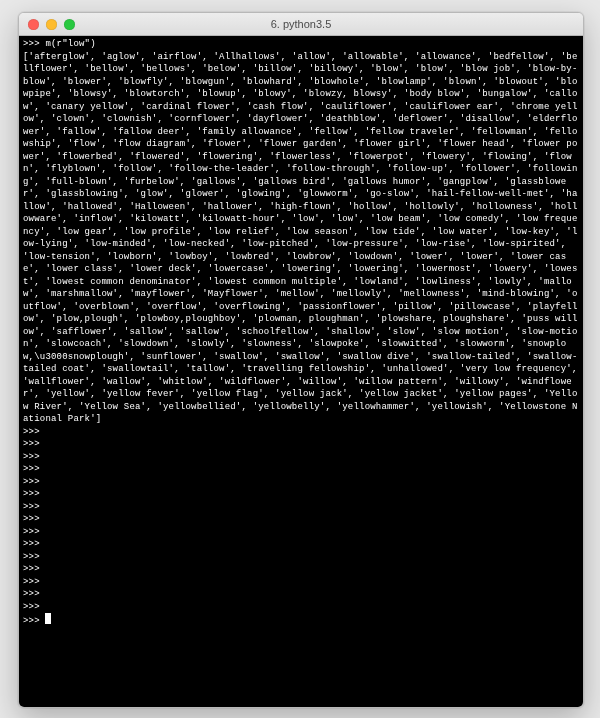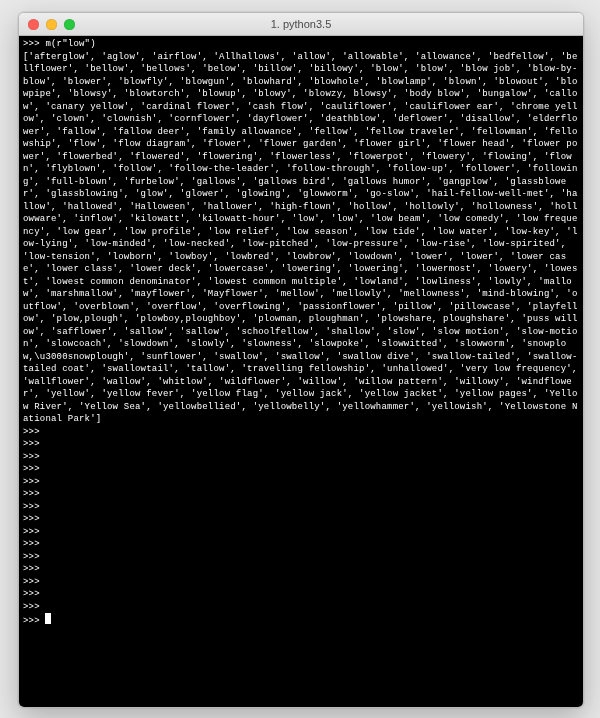--- a/index.html
+++ b/index.html
@@ -84,16 +84,16 @@
 </head>
 <body>
 
 <div class="window">
   <div class="titlebar">
     <div class="traffic">
       <div class="tl-btn close"></div>
       <div class="tl-btn min"></div>
       <div class="tl-btn zoom"></div>
     </div>
-    <div class="title">1. python3.5</div>
+    <div class="title">6. python3.5</div>
   </div>
   <div class="terminal" id="term"><div class="term-line">&gt;&gt;&gt; m(r"low")</div><div class="term-line">['afterglow', 'aglow', 'airflow', 'Allhallows', 'allow', 'allowable', 'allowance', 'bedfellow', 'bellflower', 'bellow', 'bellows', 'below', 'billow', 'billowy', 'blow', 'blow', 'blow job', 'blow-by-blow', 'blower', 'blowfly', 'blowgun', 'blowhard', 'blowhole', 'blowlamp', 'blown', 'blowout', 'blowpipe', 'blowsy', 'blowtorch', 'blowup', 'blowy', 'blowzy, blowsy', 'body blow', 'bungalow', 'callow', 'canary yellow', 'cardinal flower', 'cash flow', 'cauliflower', 'cauliflower ear', 'chrome yellow', 'clown', 'clownish', 'cornflower', 'dayflower', 'deathblow', 'deflower', 'disallow', 'elderflower', 'fallow', 'fallow deer', 'family allowance', 'fellow', 'fellow traveler', 'fellowman', 'fellowship', 'flow', 'flow diagram', 'flower', 'flower garden', 'flower girl', 'flower head', 'flower power', 'flowerbed', 'flowered', 'flowering', 'flowerless', 'flowerpot', 'flowery', 'flowing', 'flown', 'flyblown', 'follow', 'follow-the-leader', 'follow-through', 'follow-up', 'follower', 'following', 'full-blown', 'furbelow', 'gallows', 'gallows bird', 'gallows humor', 'gangplow', 'glassblower', 'glassblowing', 'glow', 'glower', 'glowing', 'glowworm', 'go-slow', 'hail-fellow-well-met', 'hallow', 'hallowed', 'Halloween', 'hallower', 'high-flown', 'hollow', 'hollowly', 'hollowness', 'hollowware', 'inflow', 'kilowatt', 'kilowatt-hour', 'low', 'low', 'low beam', 'low comedy', 'low frequency', 'low gear', 'low profile', 'low relief', 'low season', 'low tide', 'low water', 'low-key', 'low-lying', 'low-minded', 'low-necked', 'low-pitched', 'low-pressure', 'low-rise', 'low-spirited', 'low-tension', 'lowborn', 'lowboy', 'lowbred', 'lowbrow', 'lowdown', 'lower', 'lower', 'lower case', 'lower class', 'lower deck', 'lowercase', 'lowering', 'lowering', 'lowermost', 'lowery', 'lowest', 'lowest common denominator', 'lowest common multiple', 'lowland', 'lowliness', 'lowly', 'mallow', 'marshmallow', 'mayflower', 'Mayflower', 'mellow', 'mellowly', 'mellowness', 'mind-blowing', 'outflow', 'overblown', 'overflow', 'overflowing', 'passionflower', 'pillow', 'pillowcase', 'playfellow', 'plow,plough', 'plowboy,ploughboy', 'plowman, ploughman', 'plowshare, ploughshare', 'puss willow', 'safflower', 'sallow', 'sallow', 'schoolfellow', 'shallow', 'slow', 'slow motion', 'slow-motion', 'slowcoach', 'slowdown', 'slowly', 'slowness', 'slowpoke', 'slowwitted', 'slowworm', 'snowplow,\u3000snowplough', 'sunflower', 'swallow', 'swallow', 'swallow dive', 'swallow-tailed', 'swallow-tailed coat', 'swallowtail', 'tallow', 'travelling fellowship', 'unhallowed', 'very low frequency', 'wallflower', 'wallow', 'whitlow', 'wildflower', 'willow', 'willow pattern', 'willowy', 'windflower', 'yellow', 'yellow fever', 'yellow flag', 'yellow jack', 'yellow jacket', 'yellow pages', 'Yellow River', 'Yellow Sea', 'yellowbellied', 'yellowbelly', 'yellowhammer', 'yellowish', 'Yellowstone National Park']</div><div class="term-line">&gt;&gt;&gt;</div><div class="term-line">&gt;&gt;&gt;</div><div class="term-line">&gt;&gt;&gt;</div><div class="term-line">&gt;&gt;&gt;</div><div class="term-line">&gt;&gt;&gt;</div><div class="term-line">&gt;&gt;&gt;</div><div class="term-line">&gt;&gt;&gt;</div><div class="term-line">&gt;&gt;&gt;</div><div class="term-line">&gt;&gt;&gt;</div><div class="term-line">&gt;&gt;&gt;</div><div class="term-line">&gt;&gt;&gt;</div><div class="term-line">&gt;&gt;&gt;</div><div class="term-line">&gt;&gt;&gt;</div><div class="term-line">&gt;&gt;&gt;</div><div class="term-line">&gt;&gt;&gt;</div><div class="term-line">&gt;&gt;&gt; <span class="cursor"></span></div></div>
 </div>
 
 </body></html>

